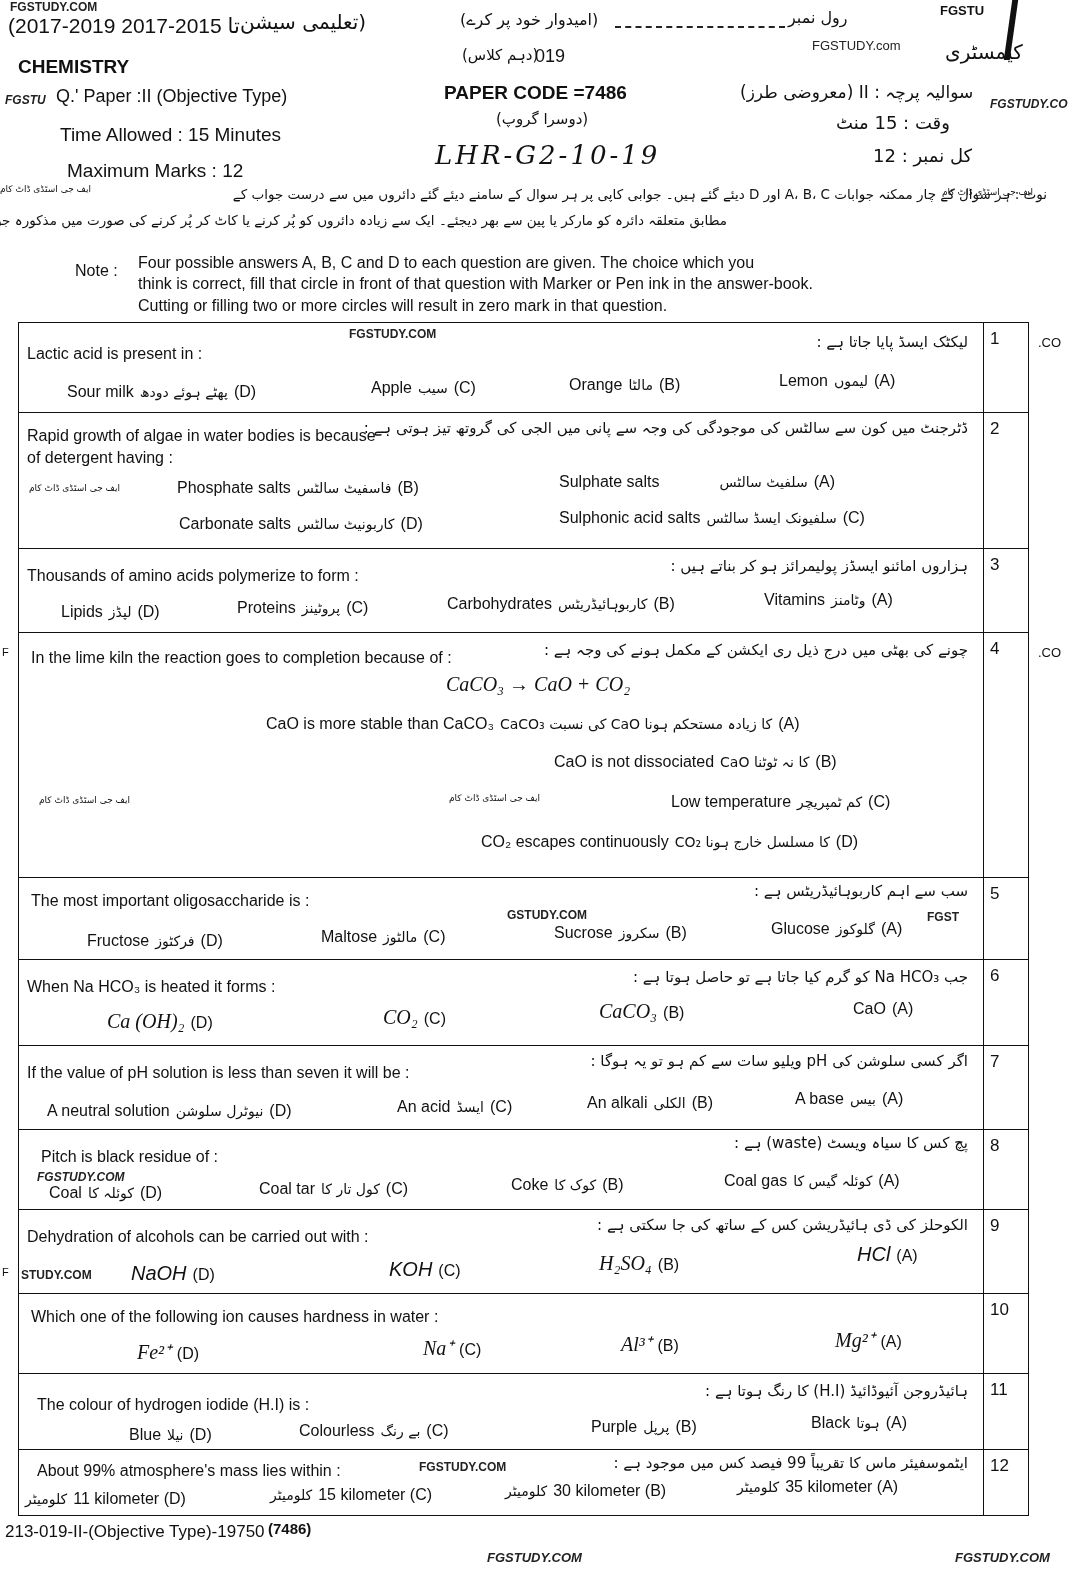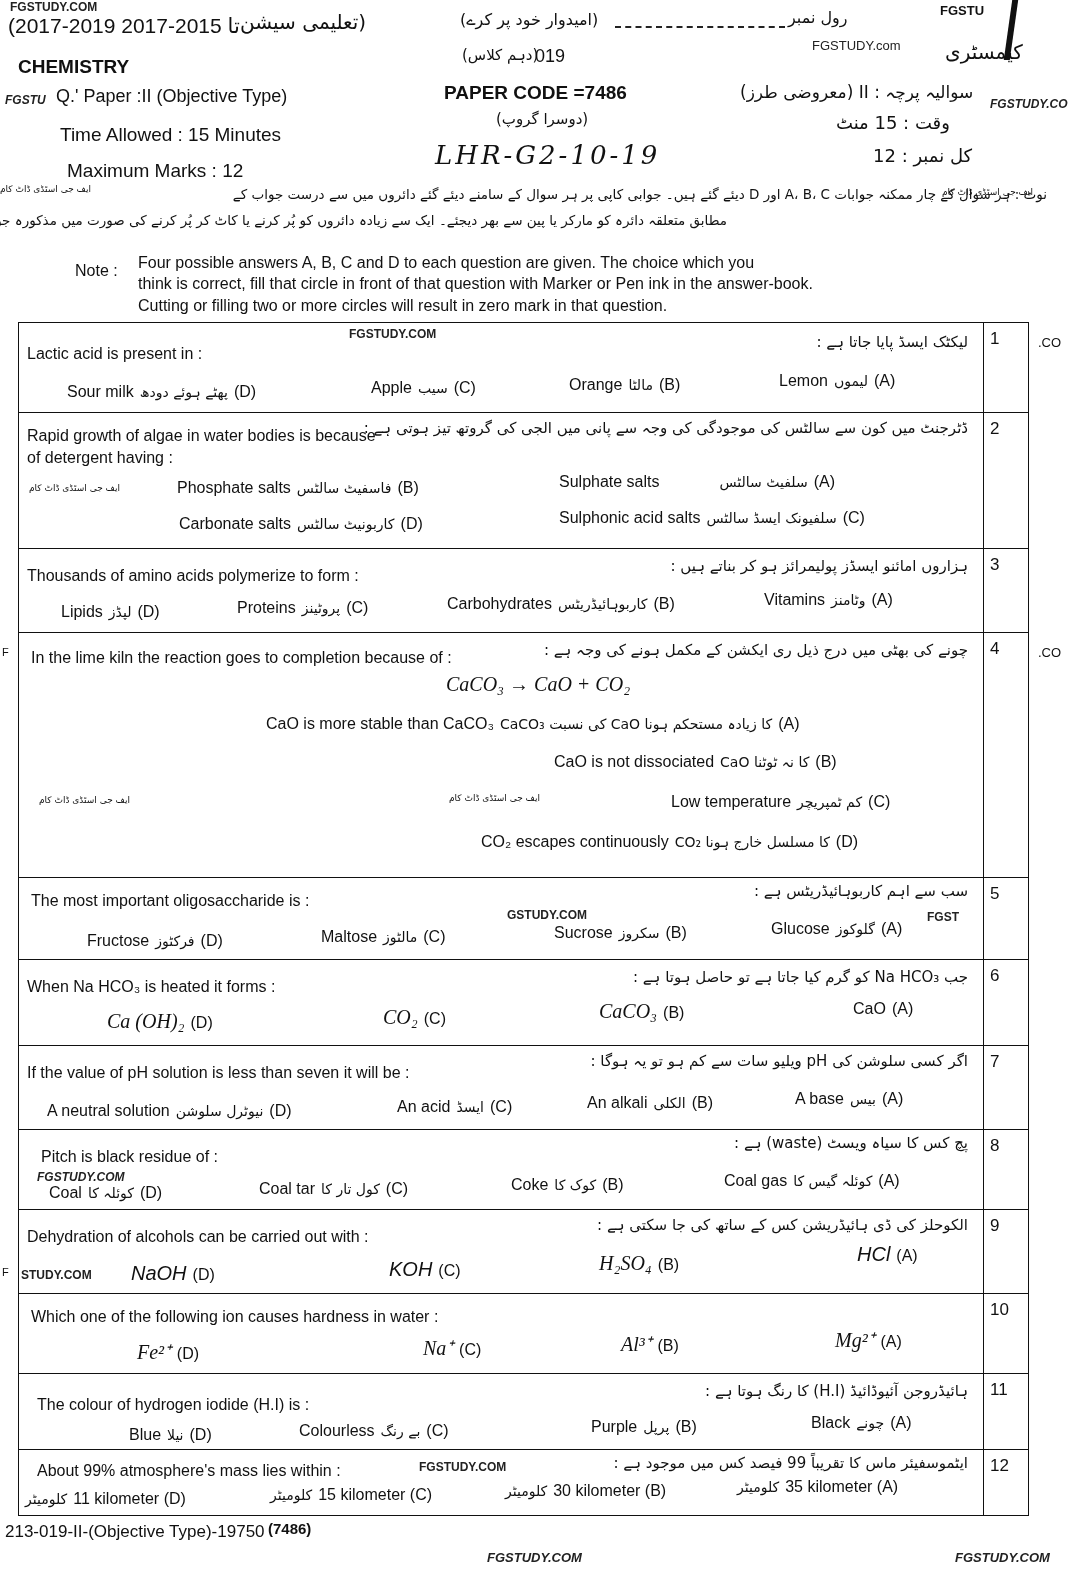--- a/index.html
+++ b/index.html
@@ -181,21 +181,21 @@
     <div class="opt" style="left:816px;top:32px;"><span class="formula">Mg²⁺</span><span class="lt">(A)</span></div>
   </div>
 
   <div class="qrow" style="top:1051px;height:76px;">
     <div class="qtext" style="left:18px;top:22px;">The colour of hydrogen iodide (H.I) is :</div>
     <div class="qurdu" style="top:8px;">ہائیڈروجن آئیوڈائیڈ (H.I) کا رنگ ہوتا ہے :</div>
     <div class="numcol"><span>11</span></div>
     <div class="opt" style="left:110px;top:52px;"><span>Blue</span><span class="ur">نیلا</span><span>(D)</span></div>
     <div class="opt" style="left:280px;top:48px;"><span>Colourless</span><span class="ur">بے رنگ</span><span>(C)</span></div>
     <div class="opt" style="left:572px;top:44px;"><span>Purple</span><span class="ur">پرپل</span><span>(B)</span></div>
-    <div class="opt" style="left:792px;top:40px;"><span>Black</span><span class="ur">چونے</span><span>(A)</span></div>
+    <div class="opt" style="left:792px;top:40px;"><span>Black</span><span class="ur">ہوتا</span><span>(A)</span></div>
   </div>
 
   <div class="qrow" style="top:1127px;height:66px;">
     <div class="qtext" style="left:18px;top:12px;">About 99% atmosphere's mass lies within :</div>
     <div class="abs wm" style="left:400px;top:10px;font-style:normal;">FGSTUDY.COM</div>
     <div class="qurdu" style="top:4px;">ایٹموسفیئر ماس کا تقریباً 99 فیصد کس میں موجود ہے :</div>
     <div class="numcol"><span>12</span></div>
     <div class="opt" style="left:0px;top:40px;direction:rtl;"><span>(D)</span> <span>11 kilometer</span><span class="ur">کلومیٹر</span></div>
     <div class="opt" style="left:245px;top:36px;direction:rtl;"><span>(C)</span> <span>15 kilometer</span><span class="ur">کلومیٹر</span></div>
     <div class="opt" style="left:480px;top:32px;direction:rtl;"><span>(B)</span> <span>30 kilometer</span><span class="ur">کلومیٹر</span></div>

